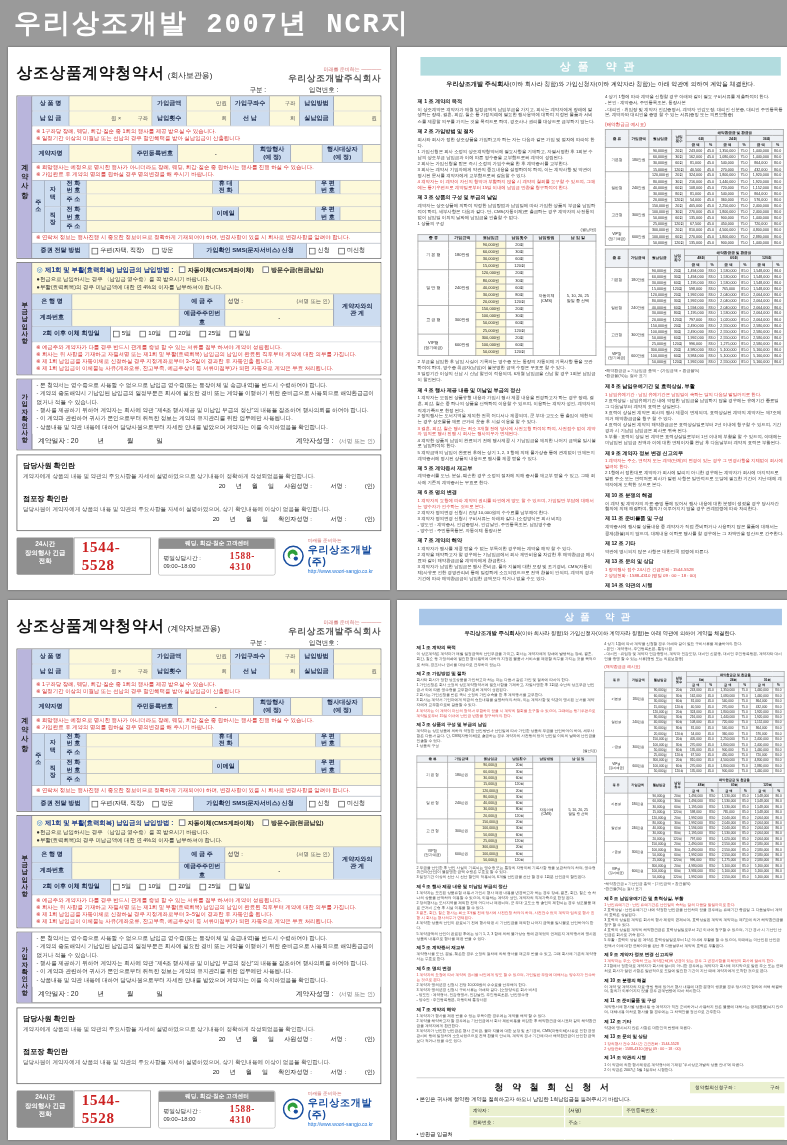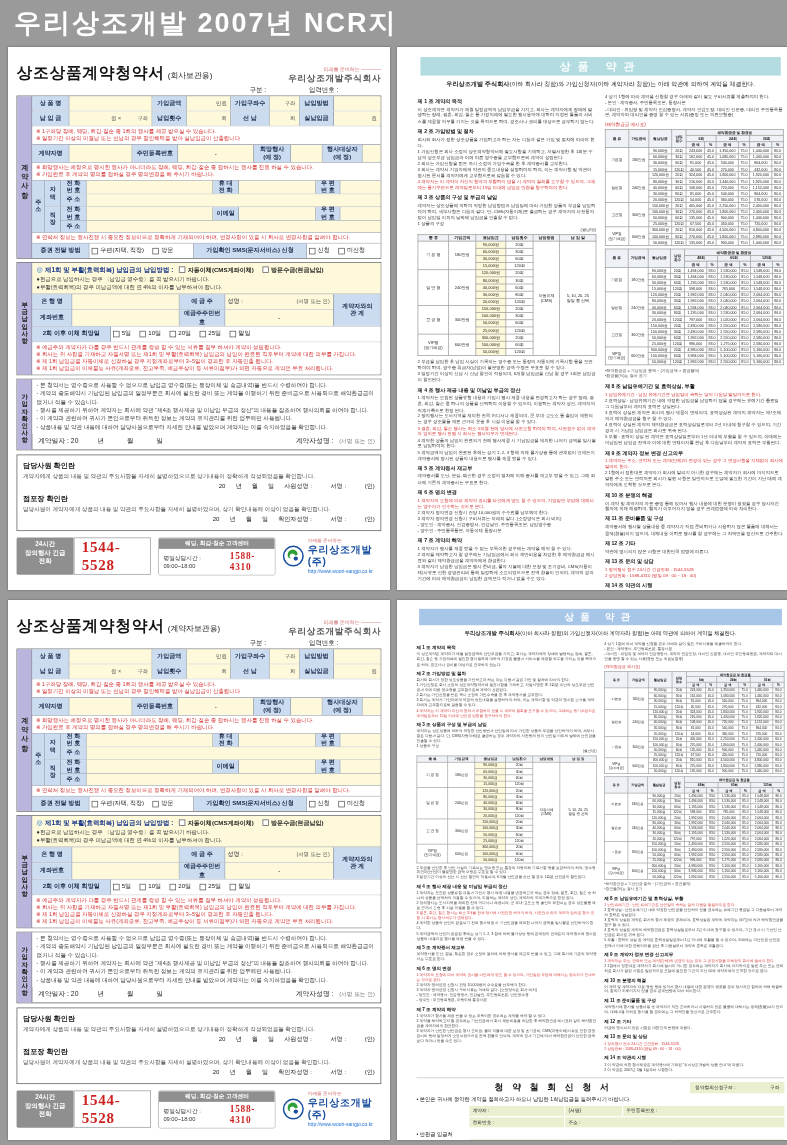--- a/index.html
+++ b/index.html
@@ -1,18 +1,18 @@
 <!DOCTYPE html>
 <html lang="ko"><head>
 <meta charset="utf-8">
 <style>
   html,body{margin:0;padding:0;}
   body{width:787px;height:1145px;background:#9a9a9a;font-family:"Liberation Sans","DejaVu Sans",sans-serif;}
   .canvas{position:relative;width:787px;height:1145px;background:#9a9a9a;overflow:hidden;}
-  .doc-header{height:46px;display:flex;align-items:center;}
+  .doc-header{height:46px;display:flex;align-items:center;font-family:Liberation Mono, monospace;}
   .doc-header .t{color:#fff;font-size:27px;font-weight:bold;letter-spacing:2px;padding-left:14px;}
   .slot{display:contents;}
   .page{position:absolute;background:#fff;box-shadow:0 0 2px rgba(0,0,0,.4);overflow:hidden;}
   .form-page{width:382px;height:543px;}
   .form-page.page-0{left:8px;top:47px;}
   .form-page.page-1{left:8px;top:600px;height:540px;}
   .terms-page{width:383px;height:543px;padding-left:12px;}
   .terms-page.page-0{left:397px;top:47px;}
   .terms-page.page-1{left:397px;top:600px;height:540px;}
   .ffit{width:534px;height:760px;transform:scale(0.715);transform-origin:0 0;padding:12px;box-sizing:border-box;}

